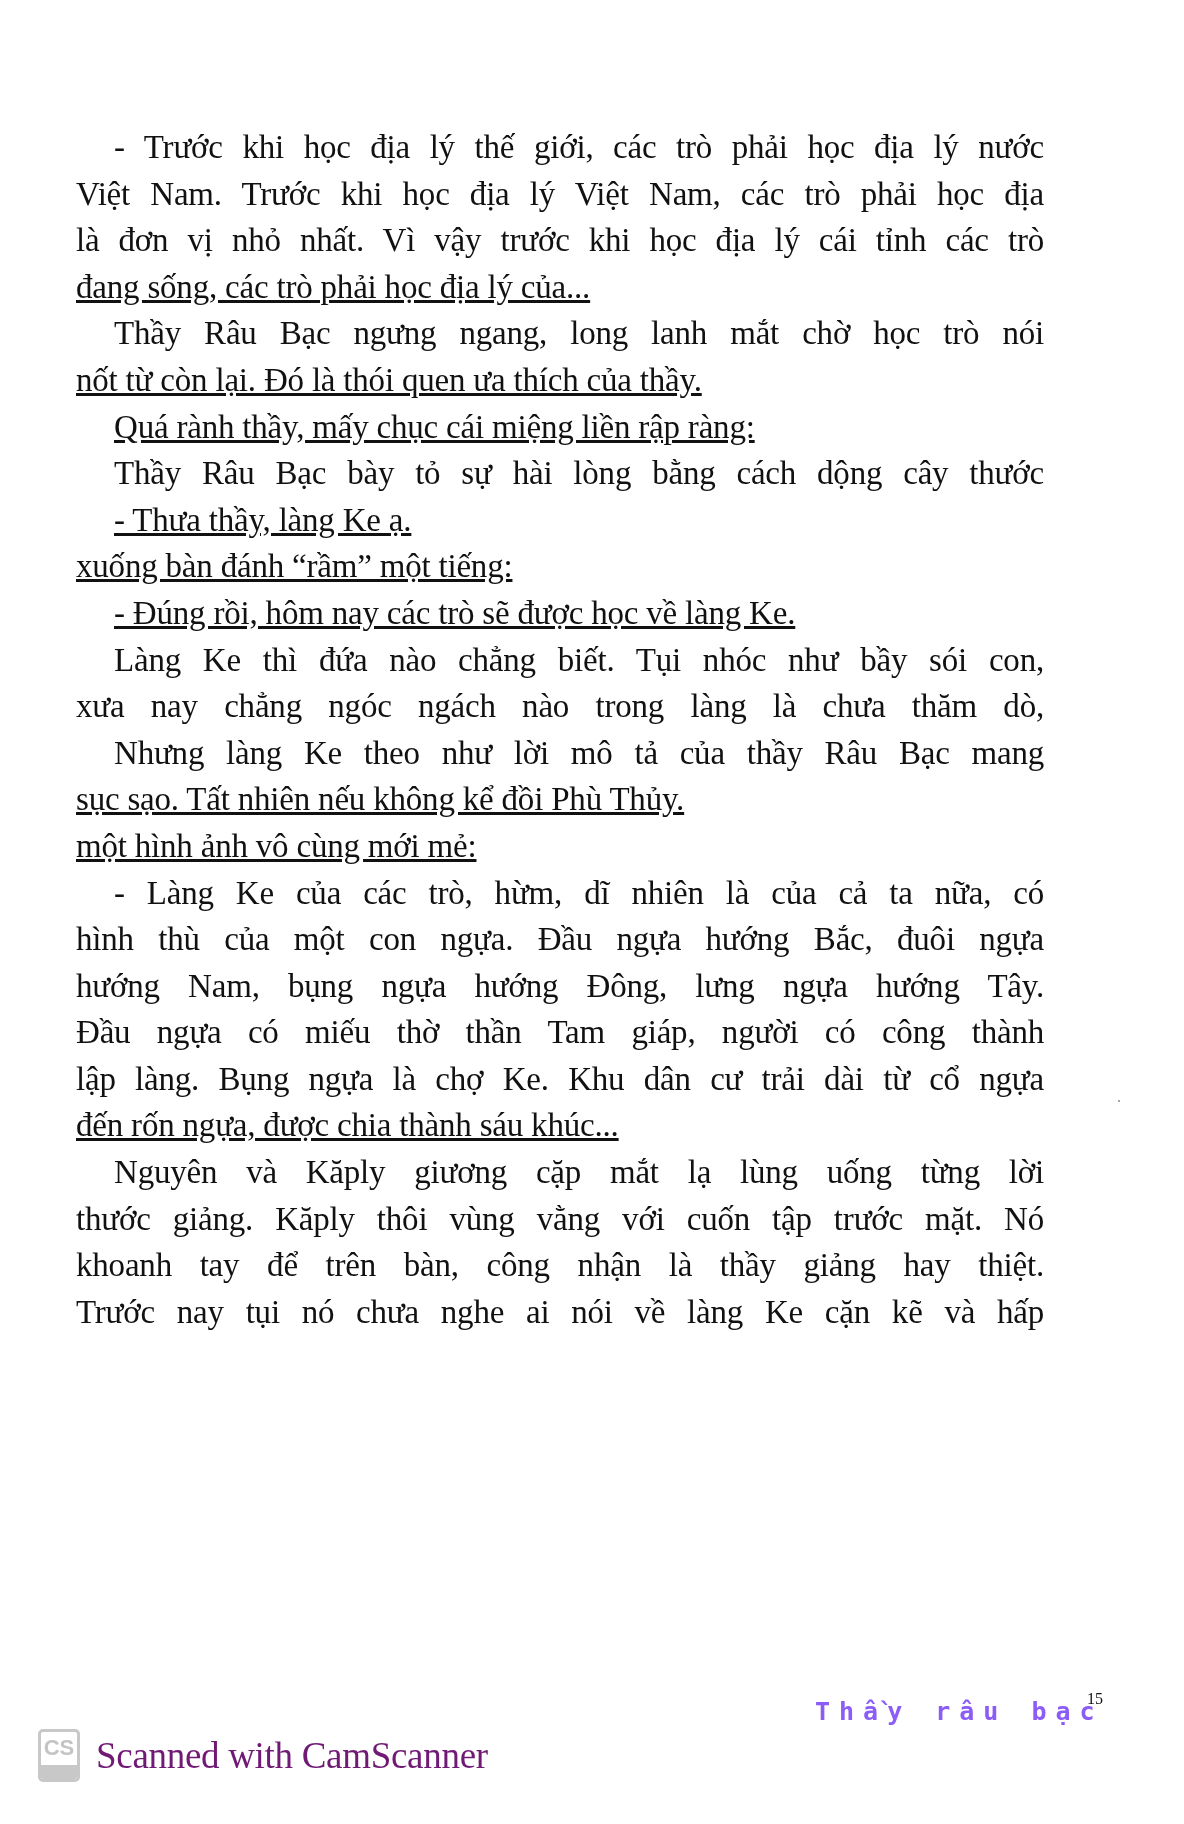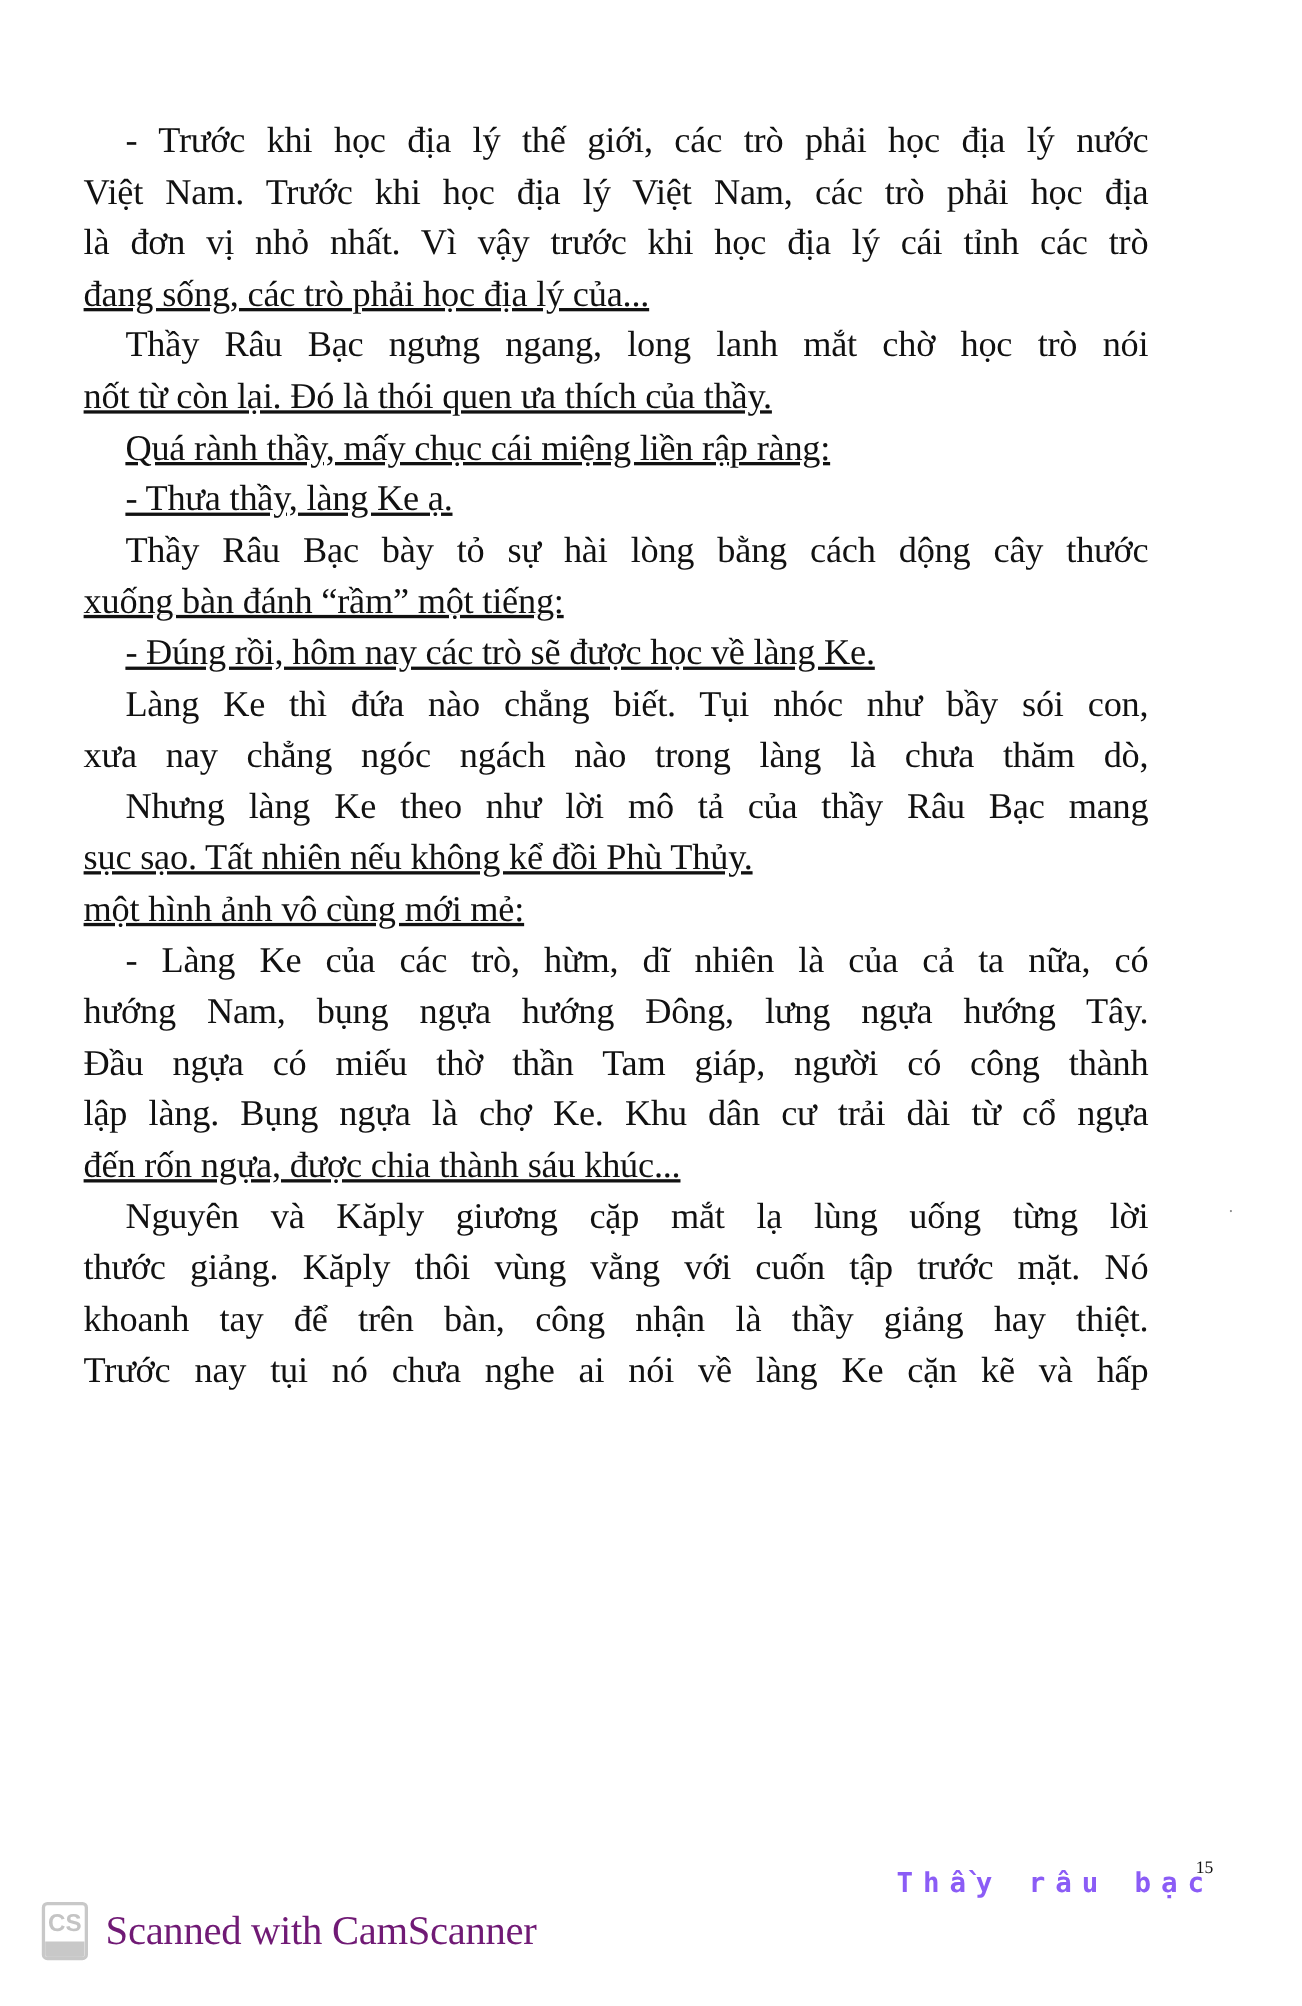--- a/index.html
+++ b/index.html
@@ -1,21 +1,21 @@
 <!DOCTYPE html>
 <html><head>
 <meta charset="utf-8">
 <style>
   html, body { margin: 0; padding: 0; }
   body {
     width: 1184px; height: 1824px; background: #ffffff; position: relative; overflow: hidden;
     font-family: "Liberation Serif", "DejaVu Serif", serif; color: #111111;
   }
   .page-text {
-    position: absolute; left: 76px; top: 105px; width: 968px;
+    position: absolute; left: 76px; top: 124px; width: 968px;
   }
   .line {
     display: block; height: 46.6px; line-height: 46.6px;
     font-size: 33px; white-space: nowrap; text-align: justify; text-align-last: justify;
     letter-spacing: -0.2px;
   }
   .line.indent { padding-left: 38px; }
   .line.last { text-align-last: left; text-decoration: underline; }
   .footer-title {
     position: absolute; left: 815px; top: 1697px;
@@ -47,30 +47,31 @@
 <body>
 
 <div class="page-text">
   <span class="line indent">- Trước khi học địa lý thế giới, các trò phải học địa lý nước</span>
   <span class="line">Việt Nam. Trước khi học địa lý Việt Nam, các trò phải học địa</span>
   <span class="line">là đơn vị nhỏ nhất. Vì vậy trước khi học địa lý cái tỉnh các trò</span>
   <span class="line last">đang sống, các trò phải học địa lý của...</span>
   <span class="line indent">Thầy Râu Bạc ngưng ngang, long lanh mắt chờ học trò nói</span>
   <span class="line last">nốt từ còn lại. Đó là thói quen ưa thích của thầy.</span>
   <span class="line indent last">Quá rành thầy, mấy chục cái miệng liền rập ràng:</span>
+  <span class="line indent">Thầy Râu Bạc bày tỏ sự hài lòng bằng cách dộng cây thước</span>
   <span class="line indent last">- Thưa thầy, làng Ke ạ.</span>
-  <span class="line indent">Thầy Râu Bạc bày tỏ sự hài lòng bằng cách dộng cây thước</span>
   <span class="line last">xuống bàn đánh “rầm” một tiếng:</span>
   <span class="line indent last">- Đúng rồi, hôm nay các trò sẽ được học về làng Ke.</span>
   <span class="line indent">Làng Ke thì đứa nào chẳng biết. Tụi nhóc như bầy sói con,</span>
   <span class="line">xưa nay chẳng ngóc ngách nào trong làng là chưa thăm dò,</span>
   <span class="line indent">Nhưng làng Ke theo như lời mô tả của thầy Râu Bạc mang</span>
   <span class="line last">sục sạo. Tất nhiên nếu không kể đồi Phù Thủy.</span>
   <span class="line last">một hình ảnh vô cùng mới mẻ:</span>
   <span class="line indent">- Làng Ke của các trò, hừm, dĩ nhiên là của cả ta nữa, có</span>
+  <span class="line">hình thù của một con ngựa. Đầu ngựa hướng Bắc, đuôi ngựa</span>
   <span class="line">hướng Nam, bụng ngựa hướng Đông, lưng ngựa hướng Tây.</span>
   <span class="line">Đầu ngựa có miếu thờ thần Tam giáp, người có công thành</span>
   <span class="line">lập làng. Bụng ngựa là chợ Ke. Khu dân cư trải dài từ cổ ngựa</span>
   <span class="line last">đến rốn ngựa, được chia thành sáu khúc...</span>
   <span class="line indent">Nguyên và Kăply giương cặp mắt lạ lùng uống từng lời</span>
   <span class="line">thước giảng. Kăply thôi vùng vằng với cuốn tập trước mặt. Nó</span>
   <span class="line">khoanh tay để trên bàn, công nhận là thầy giảng hay thiệt.</span>
   <span class="line">Trước nay tụi nó chưa nghe ai nói về làng Ke cặn kẽ và hấp</span>
 </div>
 

